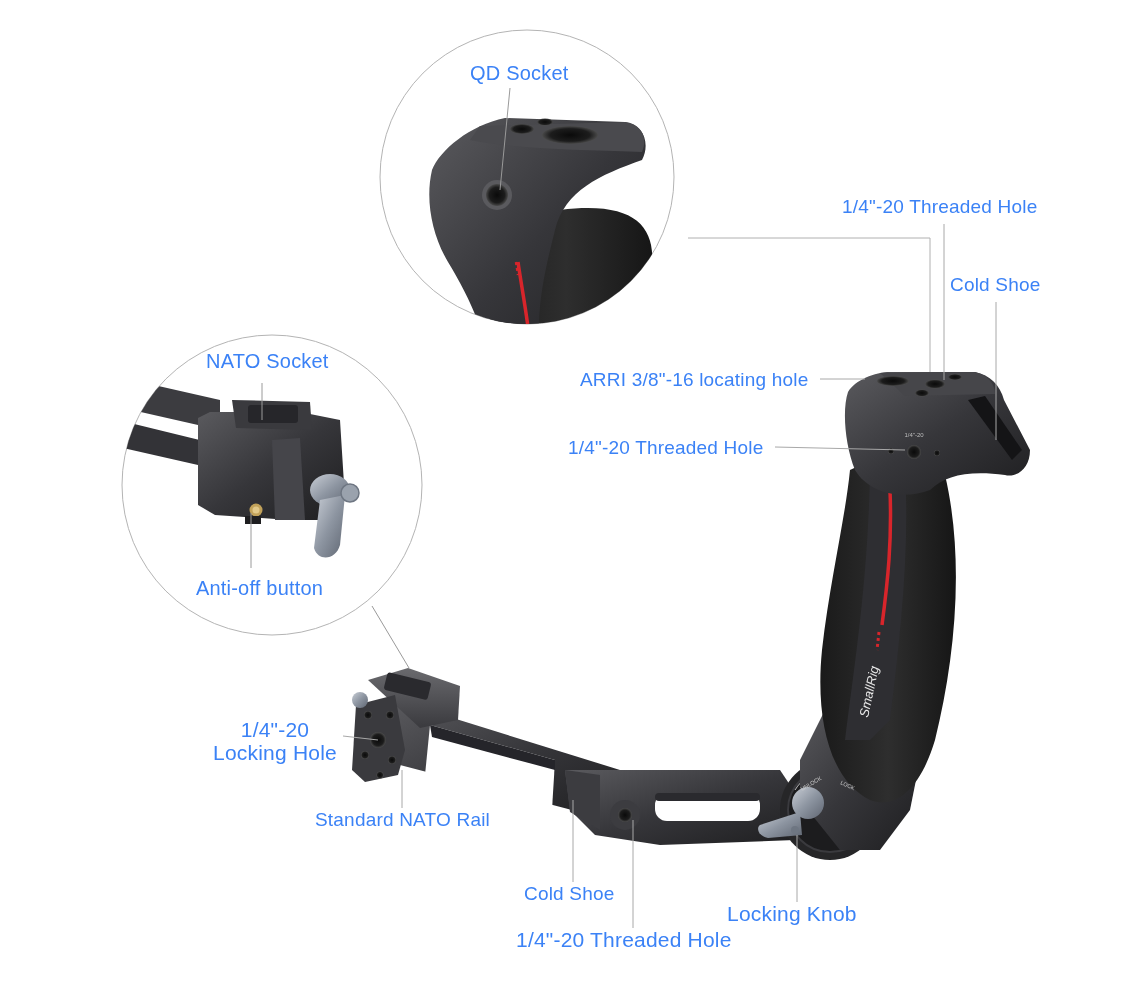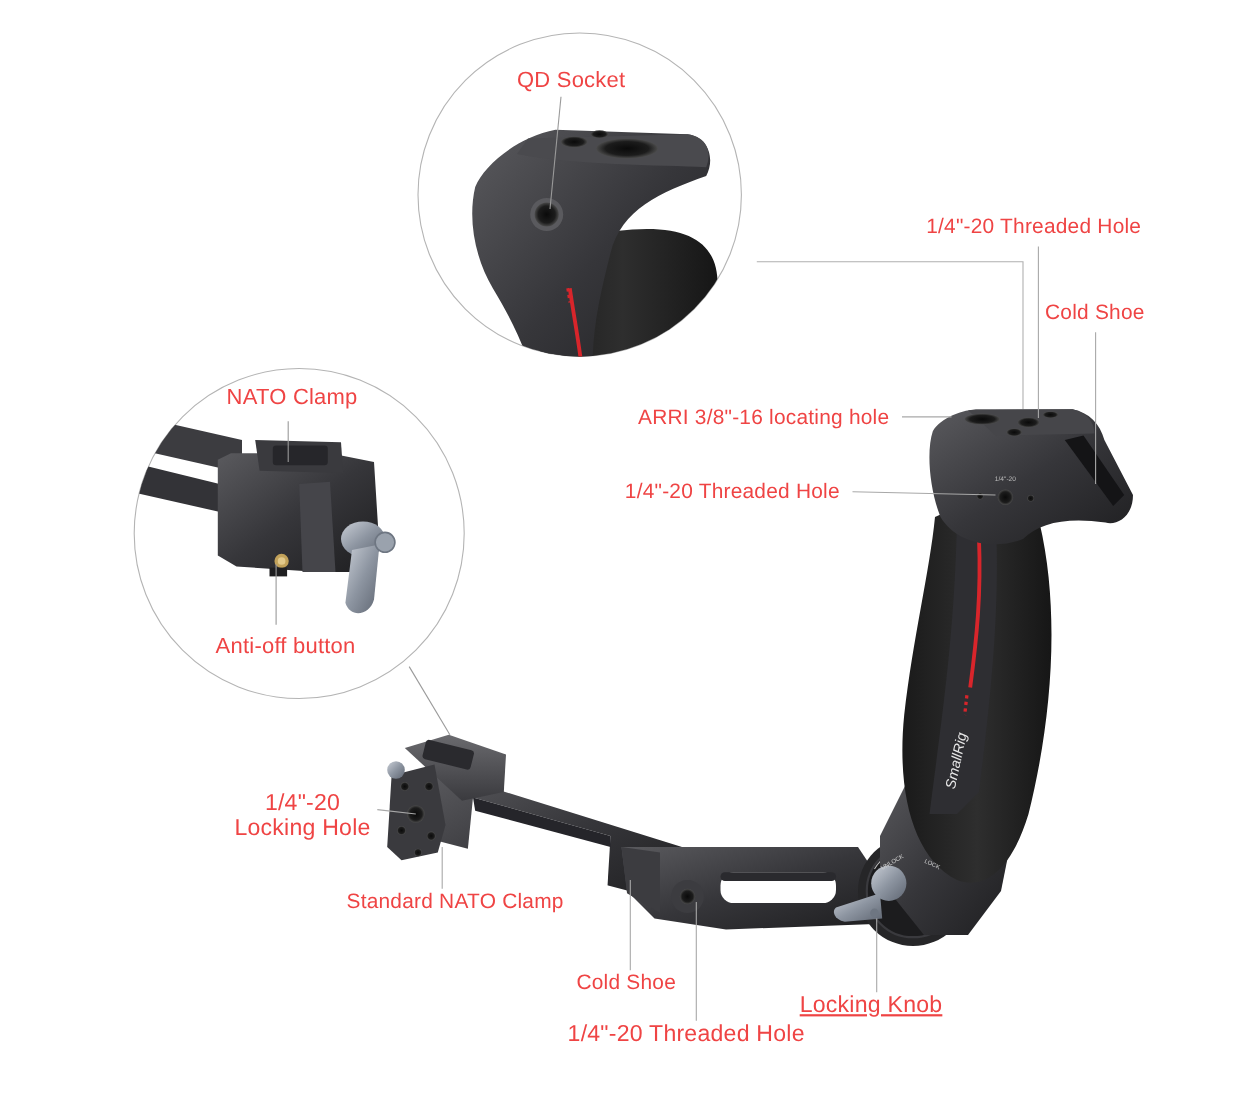--- a/index.html
+++ b/index.html
@@ -1,20 +1,20 @@
 <!DOCTYPE html>
 <html><head>
   <meta charset="utf-8">
   <style>
     html, body { margin: 0; padding: 0; background: #ffffff; }
     body { width: 1142px; height: 1000px; position: relative; overflow: hidden;
            font-family: "Liberation Sans", "DejaVu Sans", sans-serif; }
     .stage { position: absolute; left: 0; top: 0; width: 1142px; height: 1000px; }
     svg.art { position: absolute; left: 0; top: 0; }
-    .label { position: absolute; color: #ef4444; font-size: 20px; line-height: 23px;
+    .label { position: absolute; color: #3b82f6; font-size: 20px; line-height: 23px;
              white-space: nowrap; letter-spacing: 0.2px; }
     .label.multi { text-align: center; white-space: normal; }
   </style>
 </head>
 <body>
 
 <div class="stage">
 
   <svg class="art" width="1142" height="1000" viewBox="0 0 1142 1000">
     <defs>
@@ -170,29 +170,29 @@
       <line x1="797" y1="835" x2="797" y2="902"></line>
     </g>
 
     <text x="914" y="437" font-size="6" fill="#bdbdbd" text-anchor="middle" font-family="Liberation Sans, sans-serif">1/4"-20</text>
     <text x="0" y="0" font-size="13" fill="#e8e8e8" font-family="Liberation Sans, sans-serif" font-style="italic" transform="translate(868 718) rotate(-78)">SmallRig</text>
     <text x="802" y="791" font-size="5.5" fill="#cfcfcf" font-family="Liberation Sans, sans-serif" transform="rotate(-30 802 791)">UNLOCK</text>
     <text x="840" y="784" font-size="5.5" fill="#cfcfcf" font-family="Liberation Sans, sans-serif" transform="rotate(25 840 784)">LOCK</text>
   </svg>
 
   <div class="label" style="left:470px; top:62px;">QD Socket</div>
-  <div class="label" style="left:206px; top:350px;">NATO Clamp</div>
+  <div class="label" style="left:206px; top:350px;">NATO Socket</div>
   <div class="label" style="left:196px; top:577px;">Anti-off button</div>
 
   <div class="label" style="left:842px; top:195px; font-size:19px;">1/4"-20 Threaded Hole</div>
   <div class="label" style="left:950px; top:273px; font-size:19px;">Cold Shoe</div>
   <div class="label" style="left:580px; top:368px; font-size:19px;">ARRI 3/8"-16 locating hole</div>
   <div class="label" style="left:568px; top:436px; font-size:19px;">1/4"-20 Threaded Hole</div>
 
   <div class="label multi" style="left:196px; top:718px; width:158px; font-size:21px;">
     <div>1/4"-20</div>
     <div>Locking Hole</div>
   </div>
-  <div class="label" style="left:315px; top:808px; font-size:19px;">Standard NATO Clamp</div>
+  <div class="label" style="left:315px; top:808px; font-size:19px;">Standard NATO Rail</div>
   <div class="label" style="left:524px; top:882px; font-size:19px;">Cold Shoe</div>
   <div class="label" style="left:516px; top:928px; font-size:21px;">1/4"-20 Threaded Hole</div>
-  <div class="label" style="left:727px; top:902px; font-size:21px;text-decoration:underline;">Locking Knob</div>
+  <div class="label" style="left:727px; top:902px; font-size:21px;">Locking Knob</div>
 </div>
 
 </body></html>

